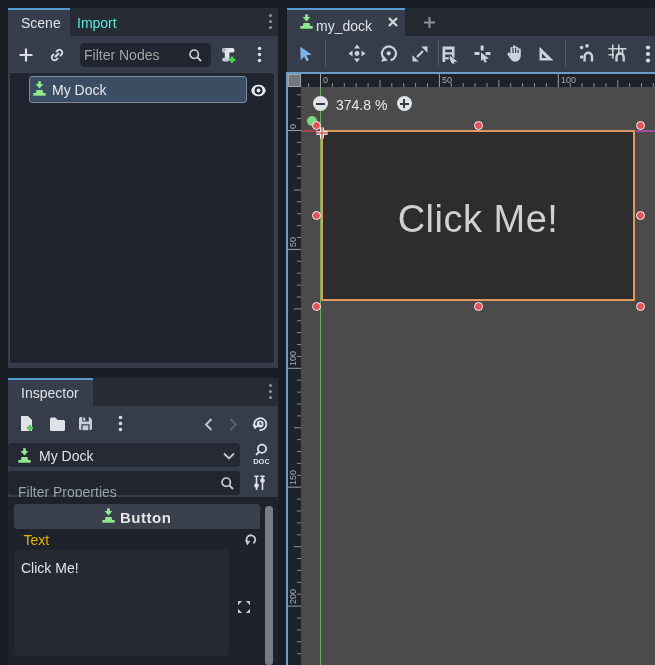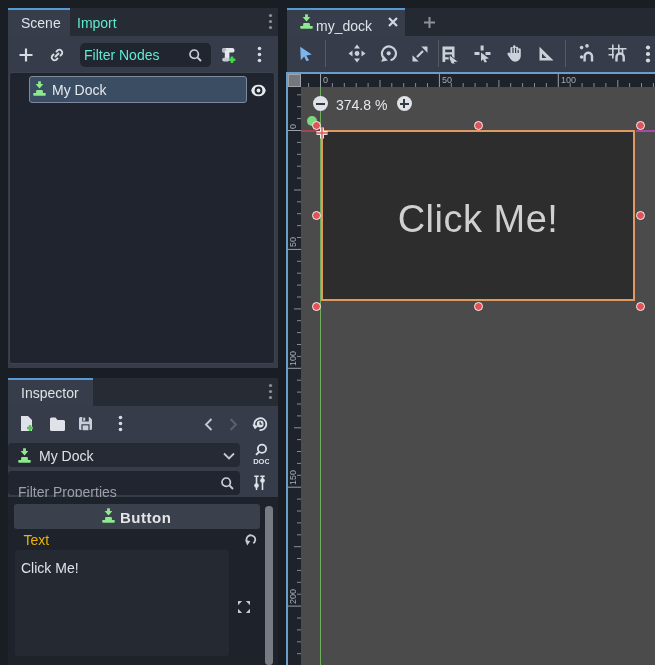--- a/index.html
+++ b/index.html
@@ -27,21 +27,21 @@
         <path d="M8 1.5v13M1.5 8h13" stroke="#d8dce2" stroke-width="2.2" fill="none"></path>
       </svg>
 <svg class="abs" style="left:41px;top:38.5px" width="16" height="16" viewBox="0 0 16 16">
 <g stroke="#d8dce2" stroke-width="1.9" fill="none" stroke-linecap="round">
 <path d="M6.5 9.5 L9.5 6.5"></path>
 <path d="M7.5 4.5 L9 3 a3 3 0 0 1 4 4 L11.5 8.5"></path>
 <path d="M8.5 11.5 L7 13 a3 3 0 0 1 -4-4 L4.5 7.5"></path>
 </g>
       </svg>
 <div class="abs" style="left:72px;top:34.5px;width:131px;height:24px;background:#21252f;border-radius:5px;"></div>
-<div class="abs" style="left:76px;top:38.5px;font-size:14px;color:#5eead4;">Filter Nodes</div>
+<div class="abs" style="left:76px;top:38.5px;font-size:14px;color:#a3a3a3;">Filter Nodes</div>
 <svg class="abs" style="left:180px;top:39.5px" width="15" height="15" viewBox="0 0 15 15">
         <circle cx="6.2" cy="6.2" r="4.2" stroke="#c9ced6" stroke-width="1.7" fill="none"></circle>
         <path d="M9.4 9.4 L13 13" stroke="#c9ced6" stroke-width="1.9"></path>
       </svg>
 <svg class="abs" style="left:212px;top:39px" width="16" height="16" viewBox="0 0 16 16">
 <rect x="2" y="1" width="12.5" height="4.6" rx="2.2" fill="#e4e7eb"></rect>
 <circle cx="4.2" cy="3.3" r="2.2" fill="#b0b6bf"></circle>
 <rect x="4.8" y="3.5" width="4.6" height="10" fill="#e4e7eb"></rect>
 <rect x="2.2" y="10.8" width="7.2" height="3.6" rx="1.7" fill="#c5cbd3"></rect>
 <path d="M12 16 v-6.4 M8.9 12.8 h6.4" stroke="#44d64f" stroke-width="2.6"></path>

